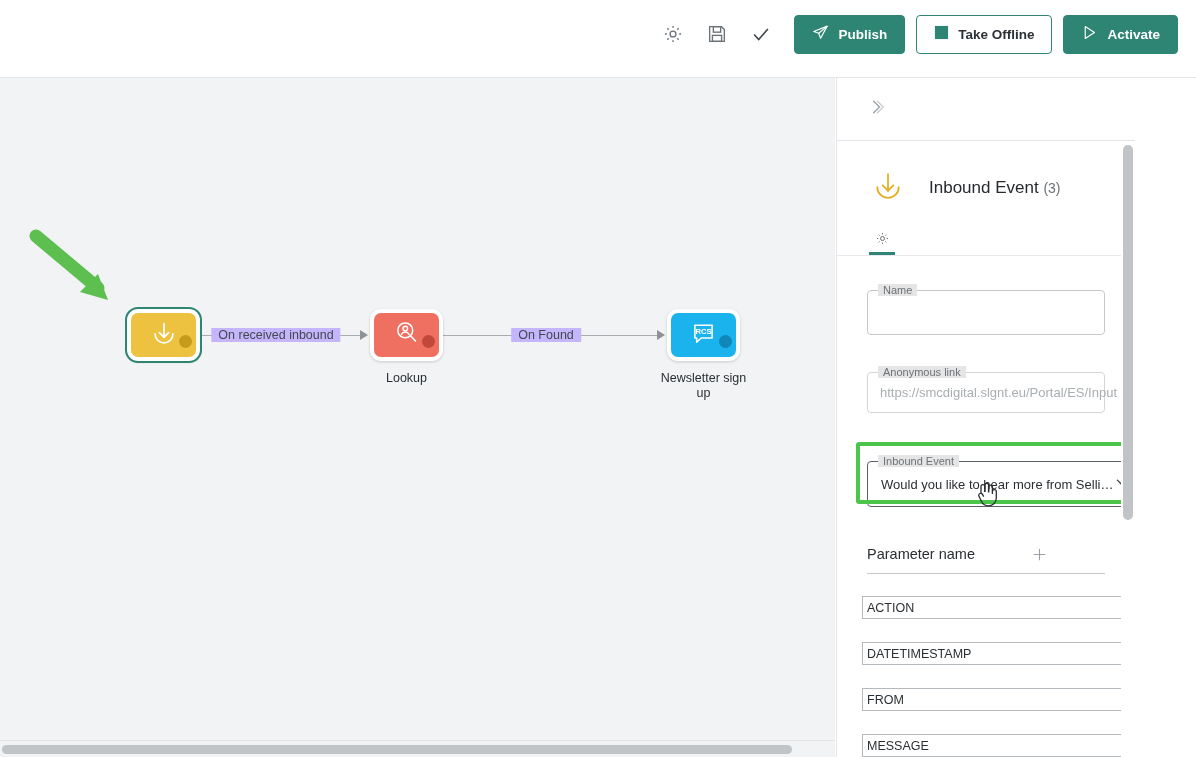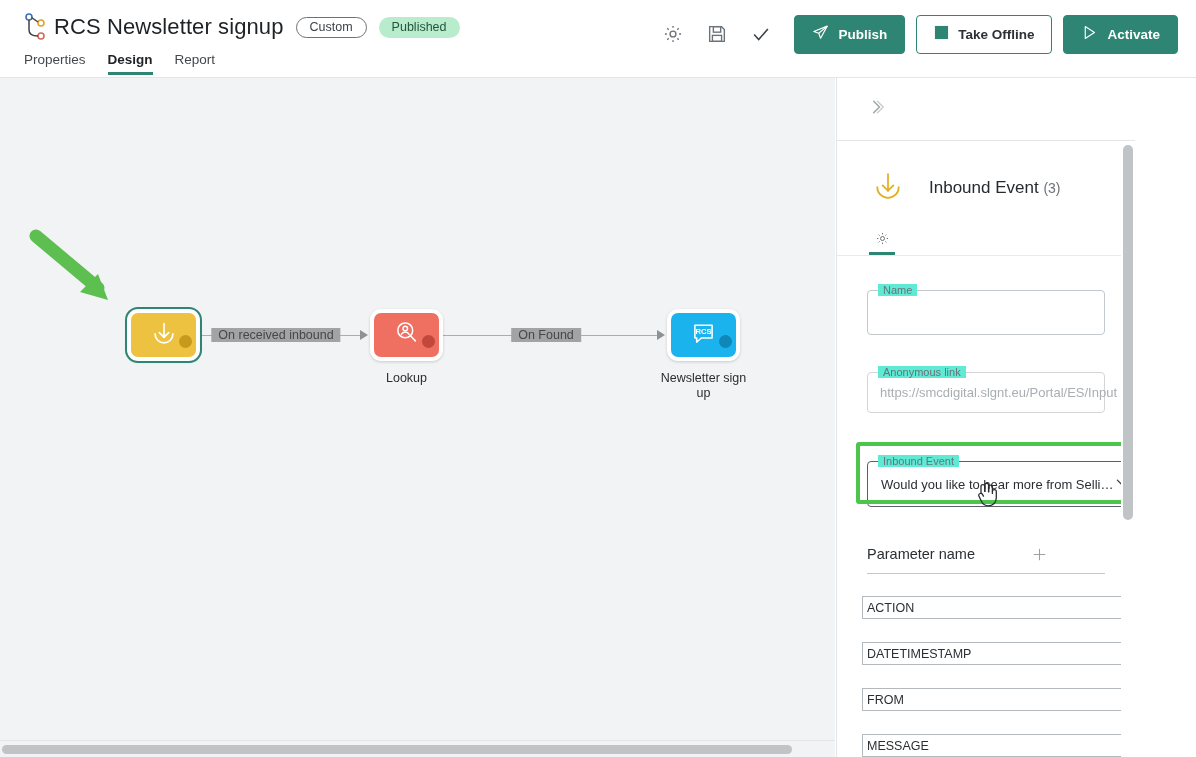--- a/index.html
+++ b/index.html
@@ -57,21 +57,21 @@
     border: 4px solid #ffffff; box-shadow: 0 1px 3px rgba(0,0,0,.17);
   }
   .node-box.selected { border-color: #ffffff; outline: 2px solid #2e8573; outline-offset: 0px; }
   .node-label {
     position: absolute; top: 62px; left: 50%; transform: translateX(-50%);
     font-size: 12.5px; color: #2b2f33; text-align: center; width: 96px; line-height: 15px;
   }
   .conn-dot { position: absolute; width: 13px; height: 13px; border-radius: 50%; top: 26px; }
   .edge-line { position: absolute; height: 1px; background: #a8adb1; }
   .edge-label {
-    position: absolute; font-size: 12.5px; color: #42484d; background: #a3a3a3;
+    position: absolute; font-size: 12.5px; color: #42484d; background: #c4b5fd;
     padding: 0 7px; transform: translate(-50%,-50%); white-space: nowrap;
   }
   .arrow-head {
     position: absolute; width: 0; height: 0;
     border-top: 5px solid transparent; border-bottom: 5px solid transparent;
     border-left: 8px solid #8c9296;
   }
 
   .hscroll-track { position: absolute; left: 0; bottom: 0; width: 835px; height: 17px; background: #f1f3f4; border-top:1px solid #e3e6e8; }
   .hscroll-thumb { position: absolute; left: 2px; top: 4px; width: 790px; height: 9px; border-radius: 5px; background: #c0c4c7; }
@@ -91,21 +91,21 @@
   .ptab { width: 34px; height: 30px; display:flex; align-items:center; justify-content:center; cursor:pointer; position:relative; }
   .ptab.active::after { content:""; position:absolute; left:4px; right:4px; bottom:0; height:3px; background:#2e8573; }
 
   .panel-body { position: relative; padding: 0 0 0 0; }
 
   .field { position: relative; margin: 0 30px; }
   .field-box {
     border: 1px solid #c3c8cc; border-radius: 4px; position: relative; background: #fff;
   }
   .field-legend {
-    position: absolute; top: -7px; left: 10px; background: #5eead4; padding: 0 5px;
+    position: absolute; top: -7px; left: 10px; background: #e5e5e5; padding: 0 5px;
     font-size: 11px; color: #6b7278; line-height: 12px;
   }
   .field-value { font-size: 14.5px; color: #2b2f33; padding: 0 12px; }
   .field-placeholder { font-size: 13px; color: #a9aeb2; padding: 0 12px; }
 
   .select-row { display: flex; align-items: center; margin: 0 30px; }
   .select-box { flex: 1; position: relative; border: 1px solid #58606a; border-radius: 4px; height: 46px; display: flex; align-items: center; background:#fff; }
   .select-text { font-size: 13px; color: #2b2f33; padding-left: 13px; flex: 1; overflow: hidden; white-space: nowrap; }
   .refresh-btn { width: 44px; display:flex; align-items:center; justify-content:center; cursor:pointer; }
 
@@ -132,40 +132,21 @@
   .cursor-hand { position: absolute; pointer-events: none; }
   .green-arrow { position: absolute; pointer-events: none; }
 </style>
 </head>
 <body>
 
 <div id="app">
 
   <div class="header">
 
-    <div class="title-row">
-      <span>
-        <svg class="app-logo" viewBox="0 0 22 30">
-          <circle cx="5" cy="5" r="3" fill="none" stroke="#3d6fb4" stroke-width="1.6"></circle>
-          <circle cx="17" cy="11" r="3" fill="none" stroke="#e0a32e" stroke-width="1.6"></circle>
-          <circle cx="17" cy="24" r="3" fill="none" stroke="#d06a5c" stroke-width="1.6"></circle>
-          <path d="M5 8 L5 18 Q5 24 14 24" fill="none" stroke="#3c4348" stroke-width="1.5"></path>
-          <path d="M7.5 5.5 L14 10" fill="none" stroke="#3c4348" stroke-width="1.5"></path>
-        </svg>
-      </span>
-      <span class="doc-title">RCS Newsletter signup</span>
-      <span class="pill pill-outline">Custom</span>
-      <span class="pill pill-green">Published</span>
-    </div>
-
-    <div class="tabs">
-      <div class="tab">Properties</div>
-      <div class="tab active">Design</div>
-      <div class="tab">Report</div>
-    </div>
+
 
     <div class="hdr-actions">
       <div class="icon-btn">
         <svg width="22" height="22" viewBox="0 0 24 24" fill="none" stroke="#6b7278" stroke-width="1.5">
           <circle cx="12" cy="12" r="3.2"></circle>
           <path d="M12 3.2v2.1M12 18.7v2.1M3.2 12h2.1M18.7 12h2.1M5.8 5.8l1.5 1.5M16.7 16.7l1.5 1.5M18.2 5.8l-1.5 1.5M7.3 16.7l-1.5 1.5"></path>
         </svg>
       </div>
       <div class="icon-btn">
         <svg width="22" height="22" viewBox="0 0 24 24" fill="none" stroke="#6b7278" stroke-width="1.5">

